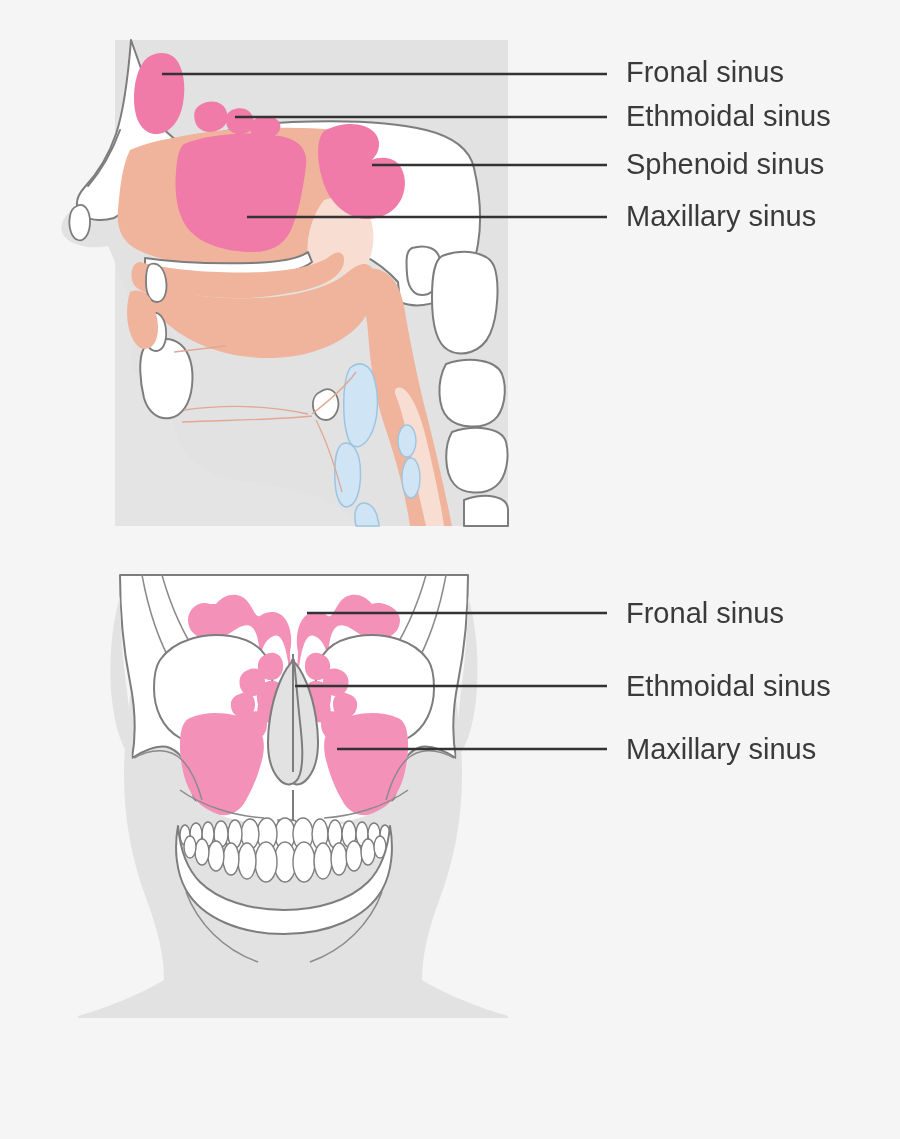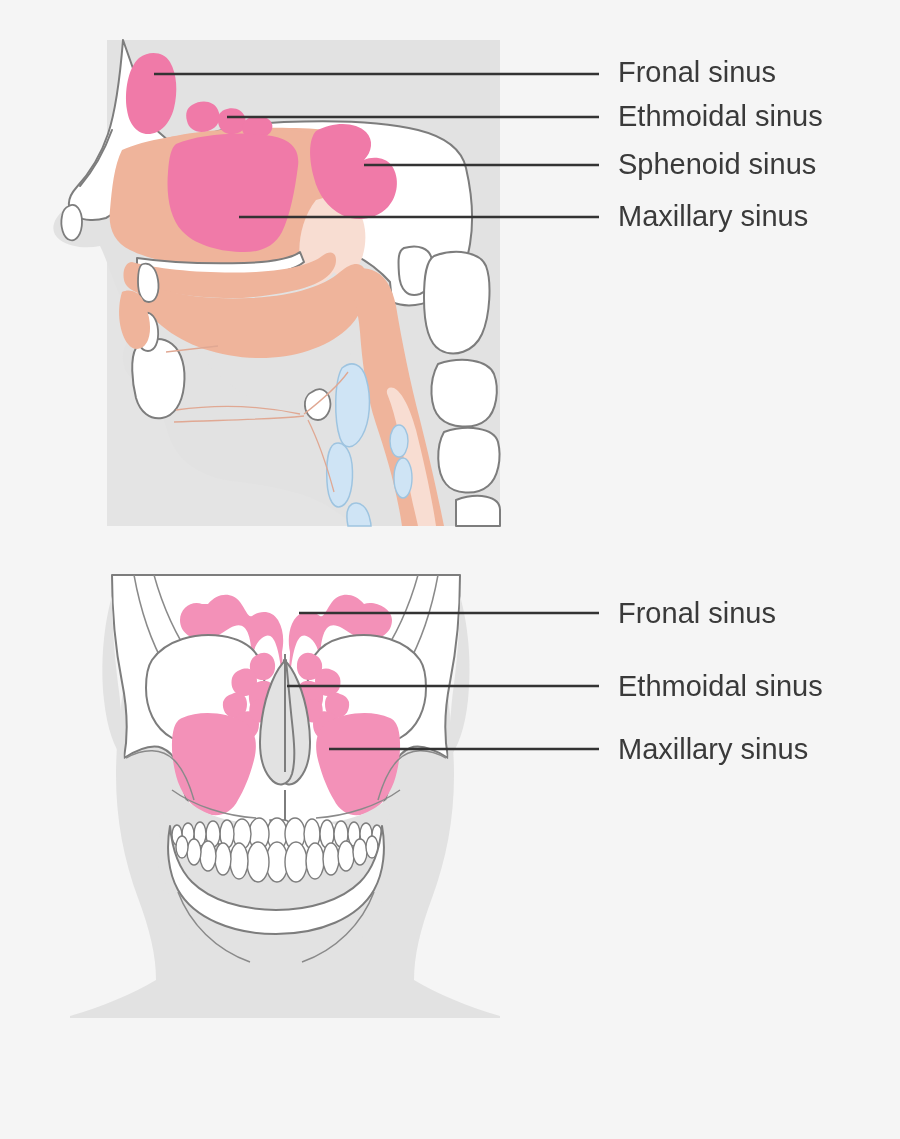--- a/index.html
+++ b/index.html
@@ -10,21 +10,21 @@
   }
   body {
     width: 900px;
     height: 1139px;
     position: relative;
     overflow: hidden;
     font-family: "Liberation Sans", sans-serif;
   }
   #figure-root {
     position: absolute;
-    left: 4px; top: 0;
+    left: 12px; top: 0;
     width: 768px;
     height: 1139px;
   }
   #figure-root svg {
     display: block;
   }
   .label-text {
     font-family: "Liberation Sans", sans-serif;
     font-size: 29px;
     fill: #3a3a3a;

